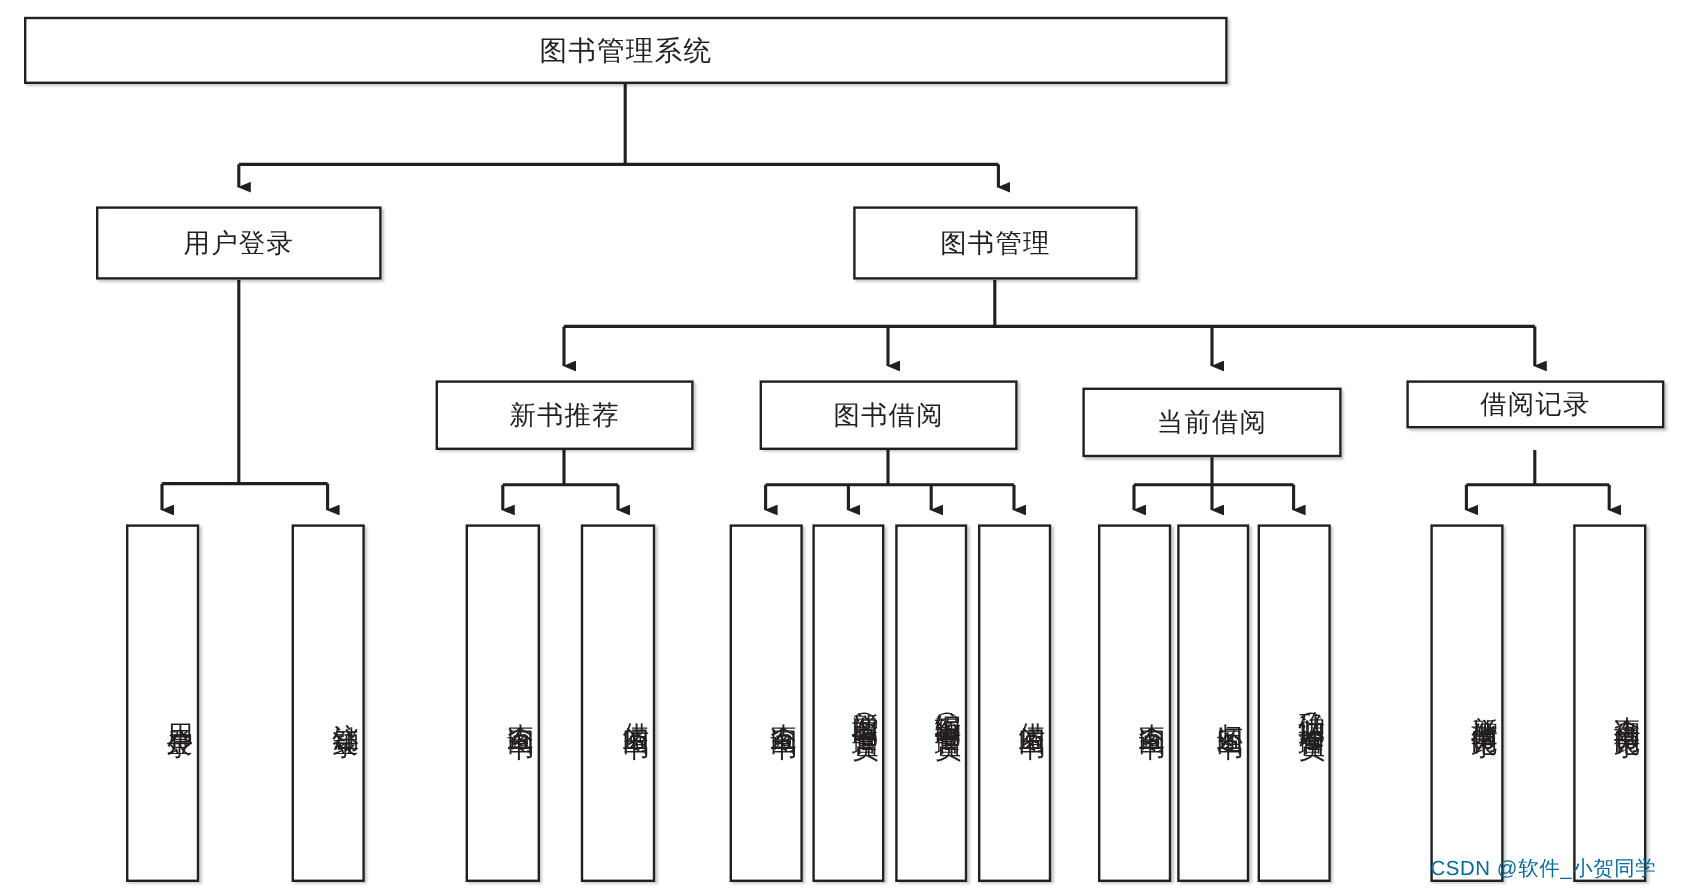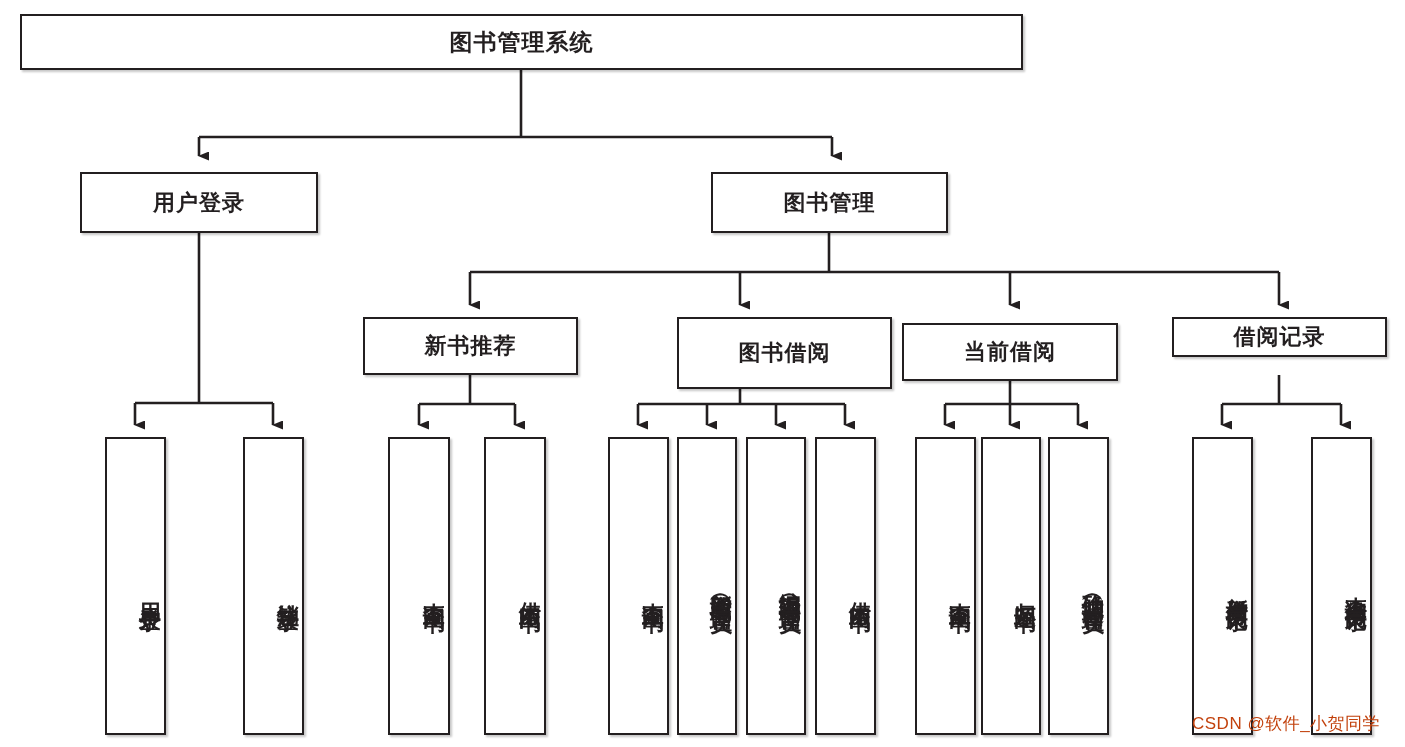--- a/index.html
+++ b/index.html
@@ -13,41 +13,40 @@
   #diagram{position:absolute;left:0;top:0;width:1405px;height:747px;}
   .node{
     position:absolute;
     box-sizing:border-box;
     background:#ffffff;
     border:2.5px solid #231f20;
     box-shadow:2px 2px 2px rgba(0,0,0,0.22);
     display:flex;align-items:center;justify-content:center;
     color:#231f20;
     line-height:1.25;
-    font-weight:bold;
   }
   .node.horiz{font-size:22px;letter-spacing:1px;}
   .node.root{font-size:23px;}
   .node.leaf{
     writing-mode:vertical-rl;
     text-orientation:upright;
     font-size:22px;
     letter-spacing:3px;
     align-items:flex-start;
     justify-content:center;
     padding-top:10px;
     white-space:nowrap;
   }
   .node.leaf.tall{padding-top:4px;}
   #edges{position:absolute;left:0;top:0;width:1405px;height:747px;pointer-events:none;}
   #watermark{
     position:absolute;
     left:1192px;top:712px;
     font-size:17px;
-    color:#c2410c;
+    color:#0369a1;
     font-family:"Liberation Sans","DejaVu Sans",sans-serif;
     white-space:nowrap;
     letter-spacing:0.5px;
   }
 </style>
 </head>
 <body>
 
 <div id="diagram">
 
@@ -100,21 +99,21 @@
       <path d="M1341,404 L1341,425" marker-end="url(#arrow)"></path>
     </g>
   </svg>
 
   <div class="node horiz root" style="left:20px;top:14px;width:1003px;height:56px;">图书管理系统</div>
 
   <div class="node horiz" style="left:80px;top:172px;width:238px;height:61px;">用户登录</div>
   <div class="node horiz" style="left:711px;top:172px;width:237px;height:61px;">图书管理</div>
 
   <div class="node horiz" style="left:363px;top:317px;width:215px;height:58px;">新书推荐</div>
-  <div class="node horiz" style="left:633px;top:317px;width:215px;height:72px;margin-left:44px;">图书借阅</div>
+  <div class="node horiz" style="left:633px;top:317px;width:215px;height:58px;">图书借阅</div>
   <div class="node horiz" style="left:902px;top:323px;width:216px;height:58px;">当前借阅</div>
   <div class="node horiz" style="left:1172px;top:317px;width:215px;height:40px;">借阅记录</div>
 
   <div class="node leaf" style="left:105px;top:437px;width:61px;height:298px;">用户登录</div>
   <div class="node leaf" style="left:243px;top:437px;width:61px;height:298px;">注销登录</div>
 
   <div class="node leaf" style="left:388px;top:437px;width:62px;height:298px;">查询图书</div>
   <div class="node leaf" style="left:484px;top:437px;width:62px;height:298px;">借阅图书</div>
 
   <div class="node leaf" style="left:608px;top:437px;width:61px;height:298px;">查询图书</div>

